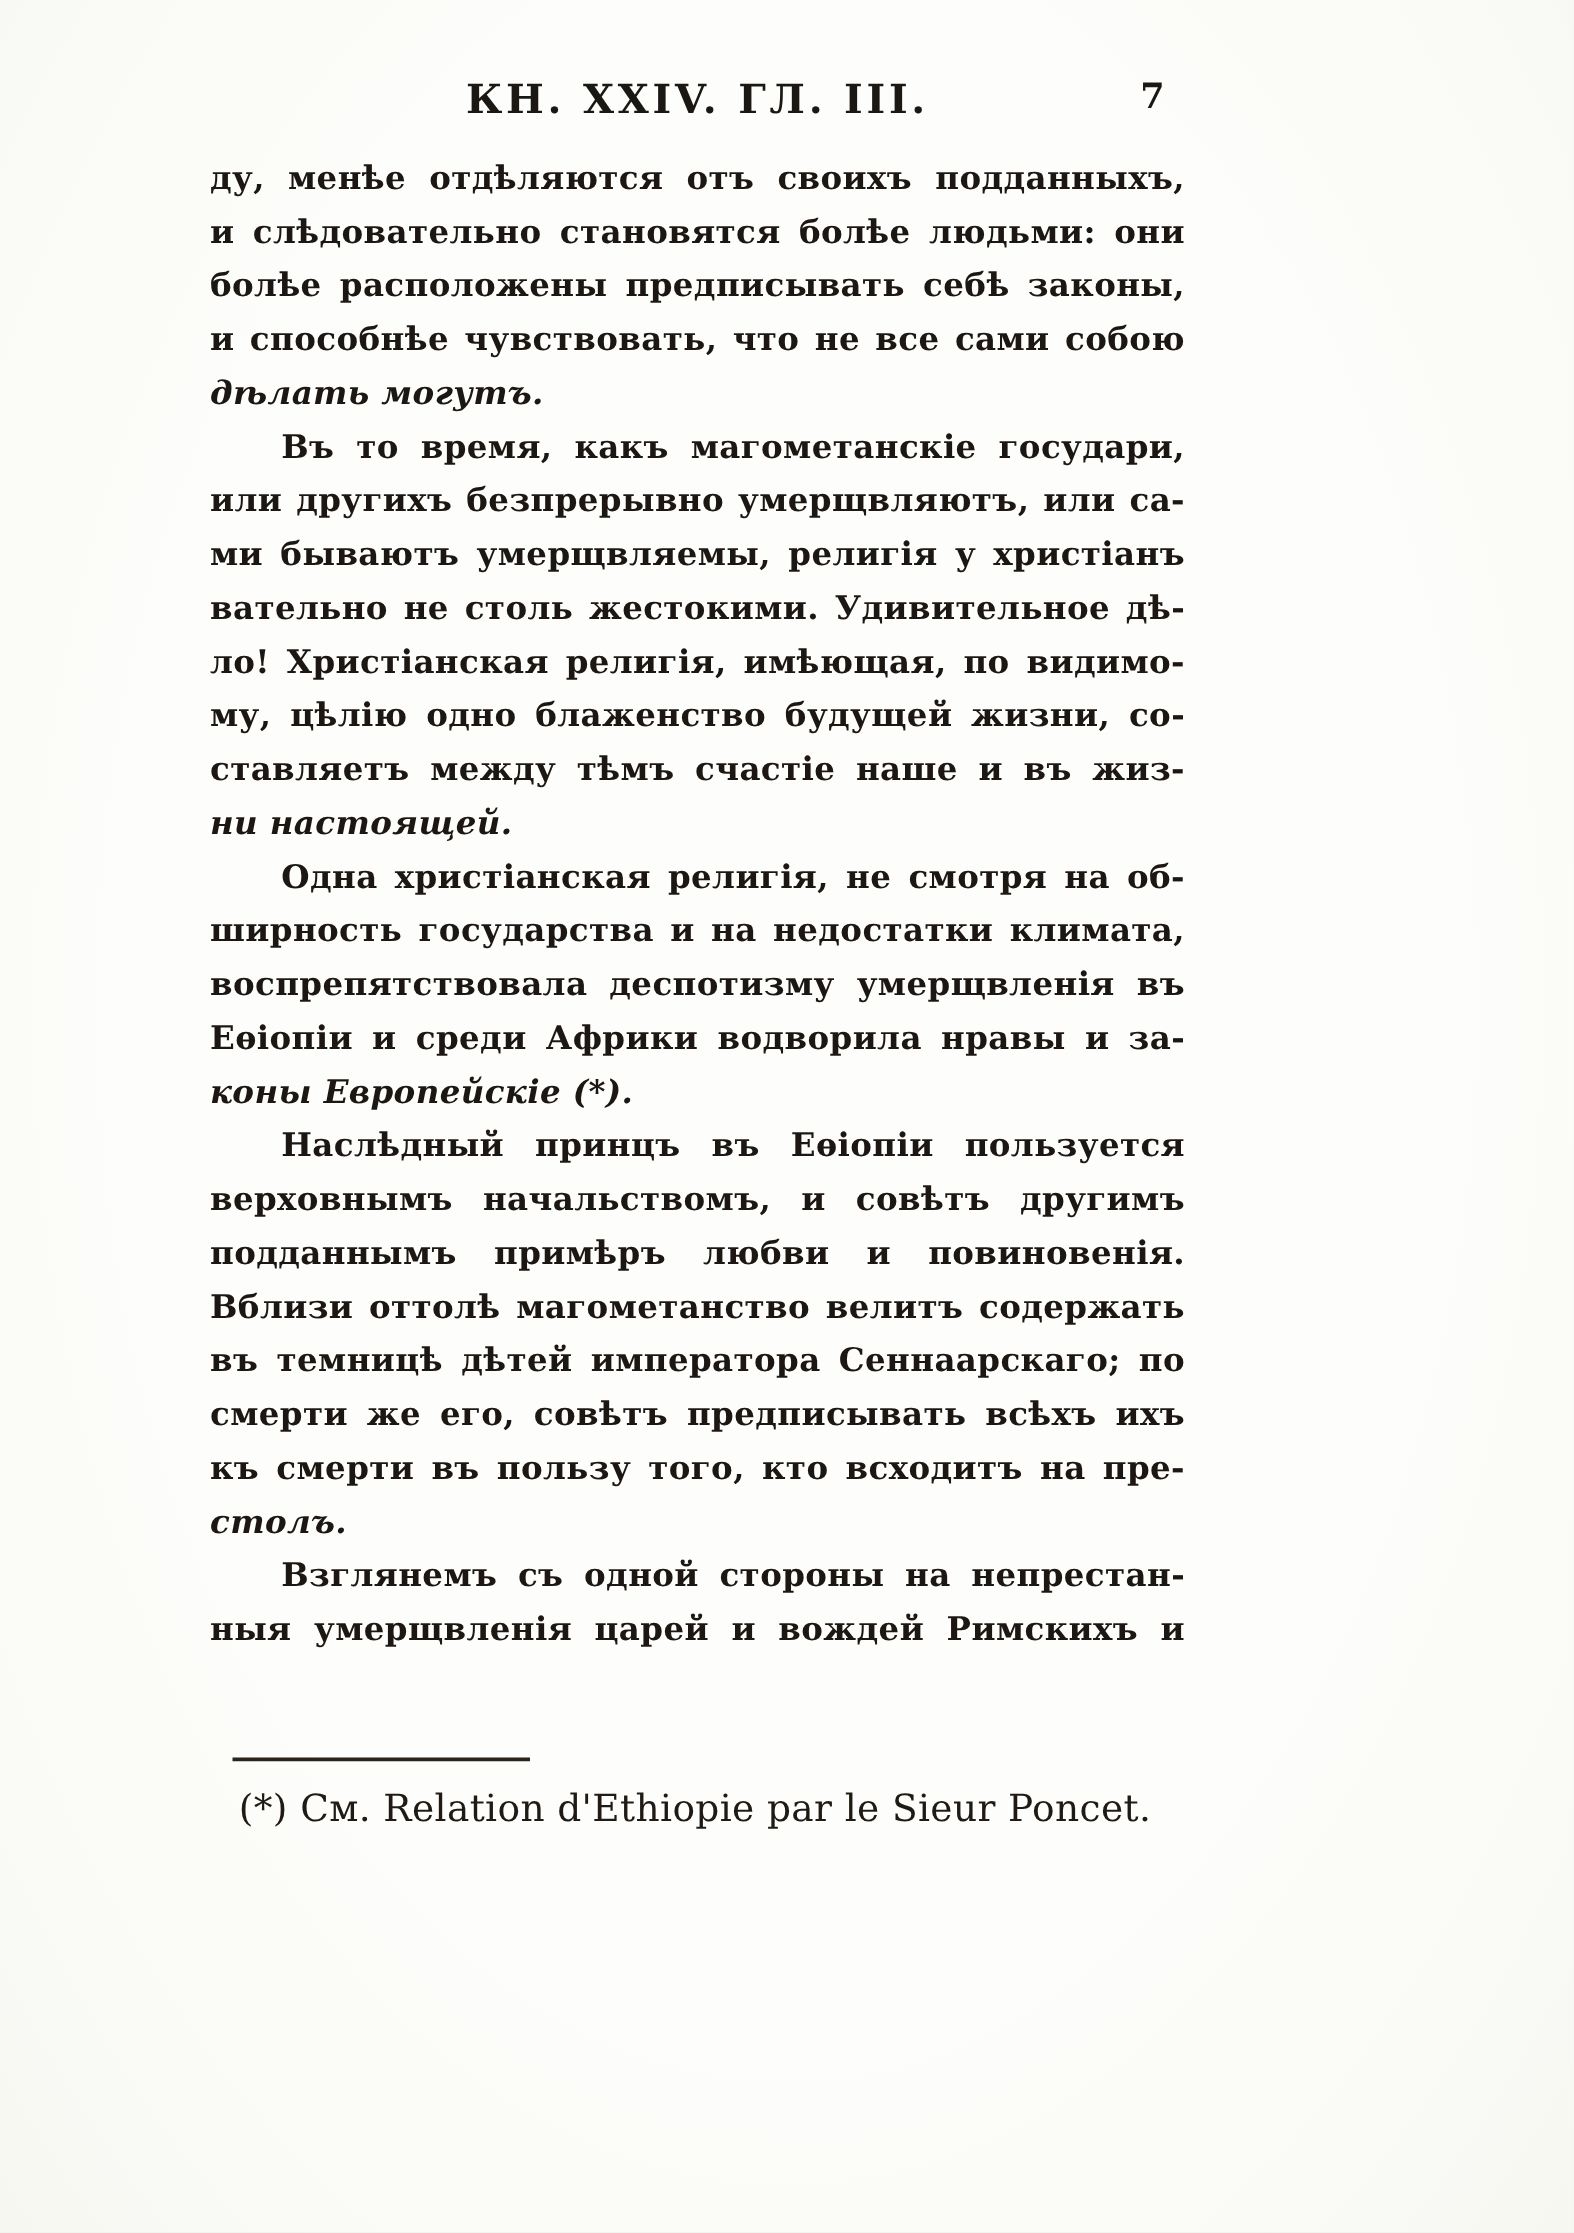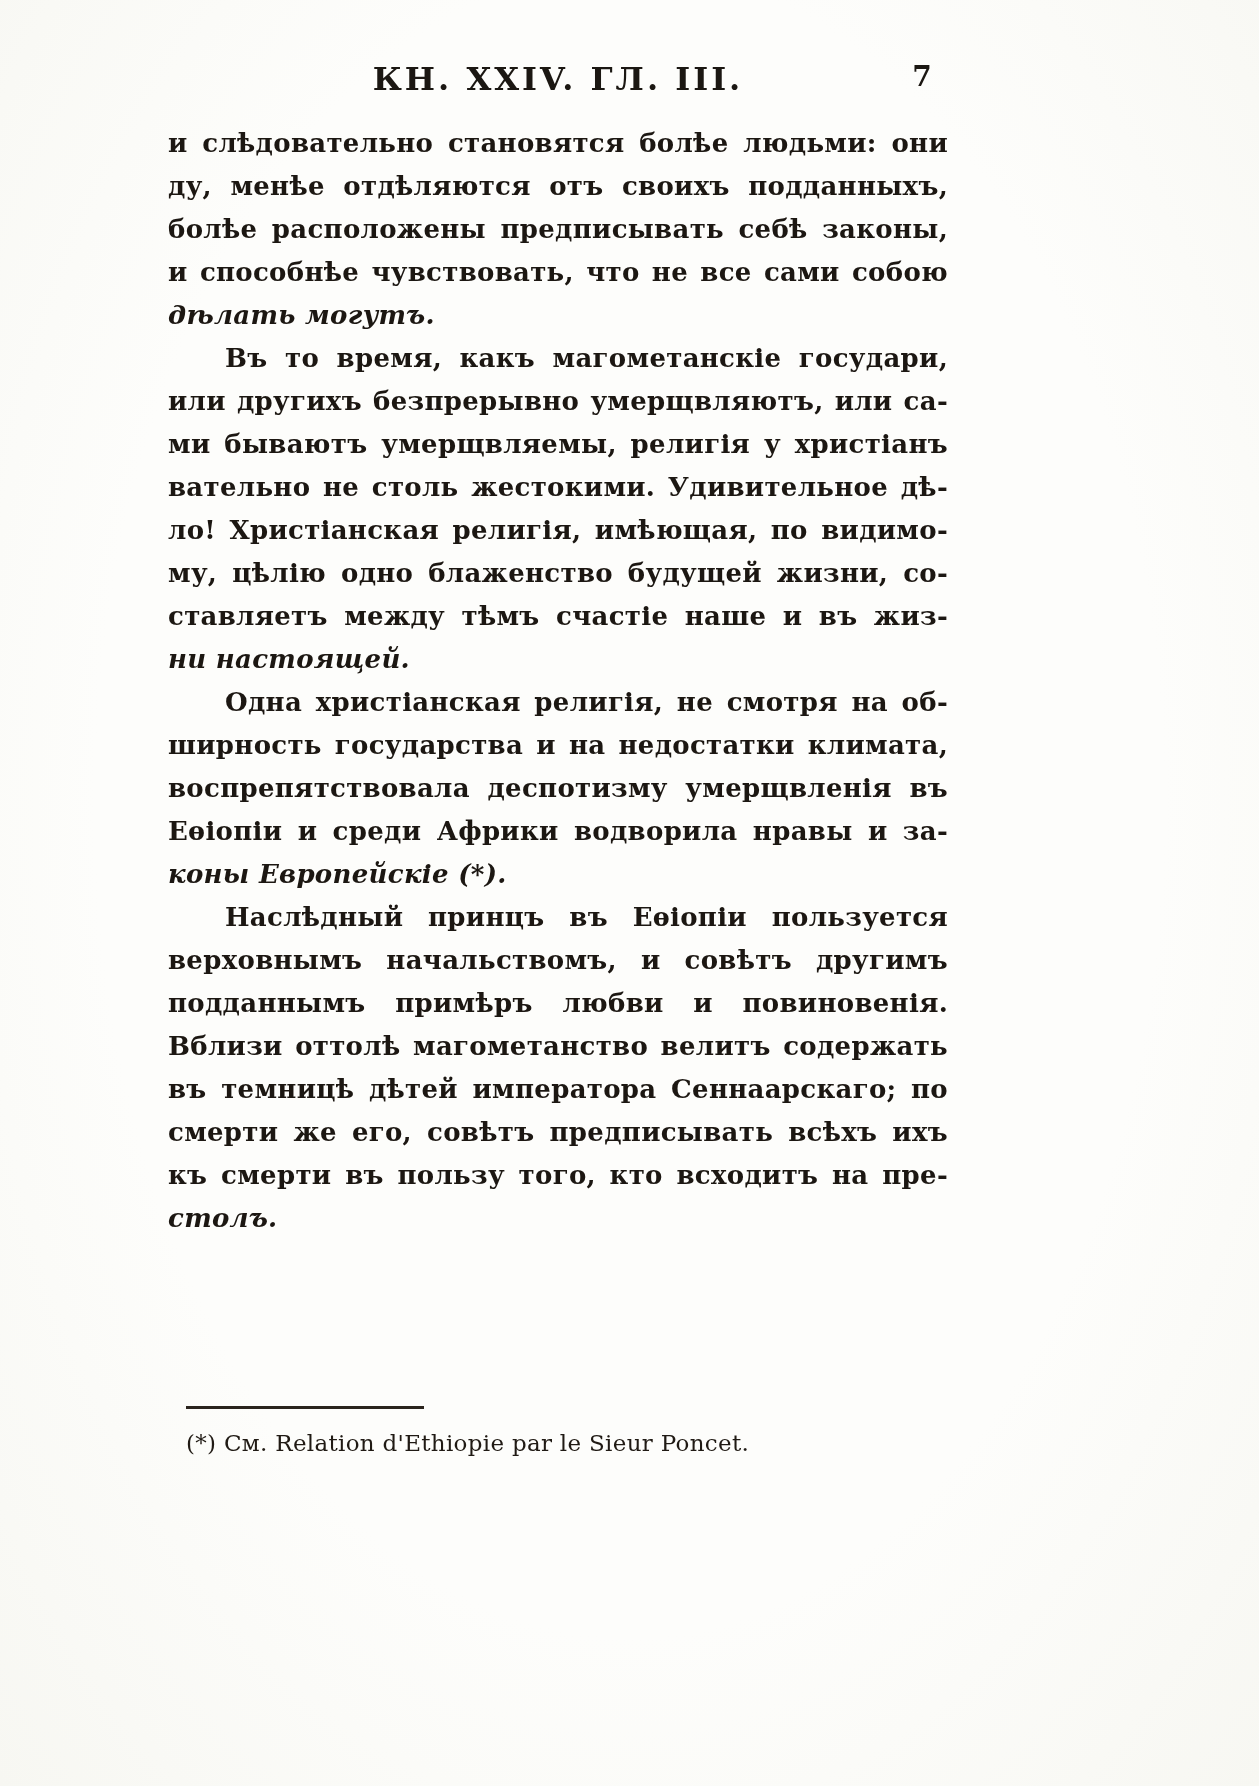--- a/index.html
+++ b/index.html
@@ -72,39 +72,40 @@
     left: 186px;
     width: 238px;
     height: 3px;
     background: #2a241d;
   }
   .footnote {
     position: absolute;
     top: 1430px;
     left: 186px;
     width: 740px;
-    font-size: 23px;
+    font-size: 30px;
     font-weight: normal;
     letter-spacing: 0.3px;
     color: #201a14;
+    text-align: center;
   }
 </style>
 </head>
 <body>
 
 <div class="sheet">
 
   <div class="running-header">КН. XXIV. ГЛ. III.</div>
 
   <div class="page-number">7</div>
 
   <div class="text-block">
       <div class="paragraph">
+        <div class="text-line">ду, менѣе отдѣляются отъ своихъ подданныхъ,</div>
         <div class="text-line">и слѣдовательно становятся болѣе людьми: они</div>
-        <div class="text-line">ду, менѣе отдѣляются отъ своихъ подданныхъ,</div>
         <div class="text-line">болѣе расположены предписывать себѣ законы,</div>
         <div class="text-line">и способнѣе чувствовать, что не все сами собою</div>
         <div class="text-line flush">дѣлать могутъ.</div>
       </div>
       <div class="paragraph">
         <div class="text-line indent">Въ то время, какъ магометанскіе государи,</div>
         <div class="text-line">или другихъ безпрерывно умерщвляютъ, или са-</div>
         <div class="text-line">ми бываютъ умерщвляемы, религія у христіанъ</div>
         <div class="text-line">вательно не столь жестокими. Удивительное дѣ-</div>
         <div class="text-line">ло! Христіанская религія, имѣющая, по видимо-</div>
@@ -122,19 +123,23 @@
       <div class="paragraph">
         <div class="text-line indent">Наслѣдный принцъ въ Еѳіопіи пользуется</div>
         <div class="text-line">верховнымъ начальствомъ, и совѣтъ другимъ</div>
         <div class="text-line">подданнымъ примѣръ любви и повиновенія.</div>
         <div class="text-line">Вблизи оттолѣ магометанство велитъ содержать</div>
         <div class="text-line">въ темницѣ дѣтей императора Сеннаарскаго; по</div>
         <div class="text-line">смерти же его, совѣтъ предписывать всѣхъ ихъ</div>
         <div class="text-line">къ смерти въ пользу того, кто всходитъ на пре-</div>
         <div class="text-line flush">столъ.</div>
       </div>
+      <div class="paragraph">
+        <div class="text-line indent">Взглянемъ съ одной  стороны на непрестан-</div>
+        <div class="text-line">ныя умерщвленія царей и вождей Римскихъ и</div>
+      </div>
     </div>
 
   <div class="footnote-rule"></div>
 
   <div class="footnote">(*) См. Relation d'Ethiopie par le Sieur Poncet.</div>
 
 </div>
 
 </body></html>

